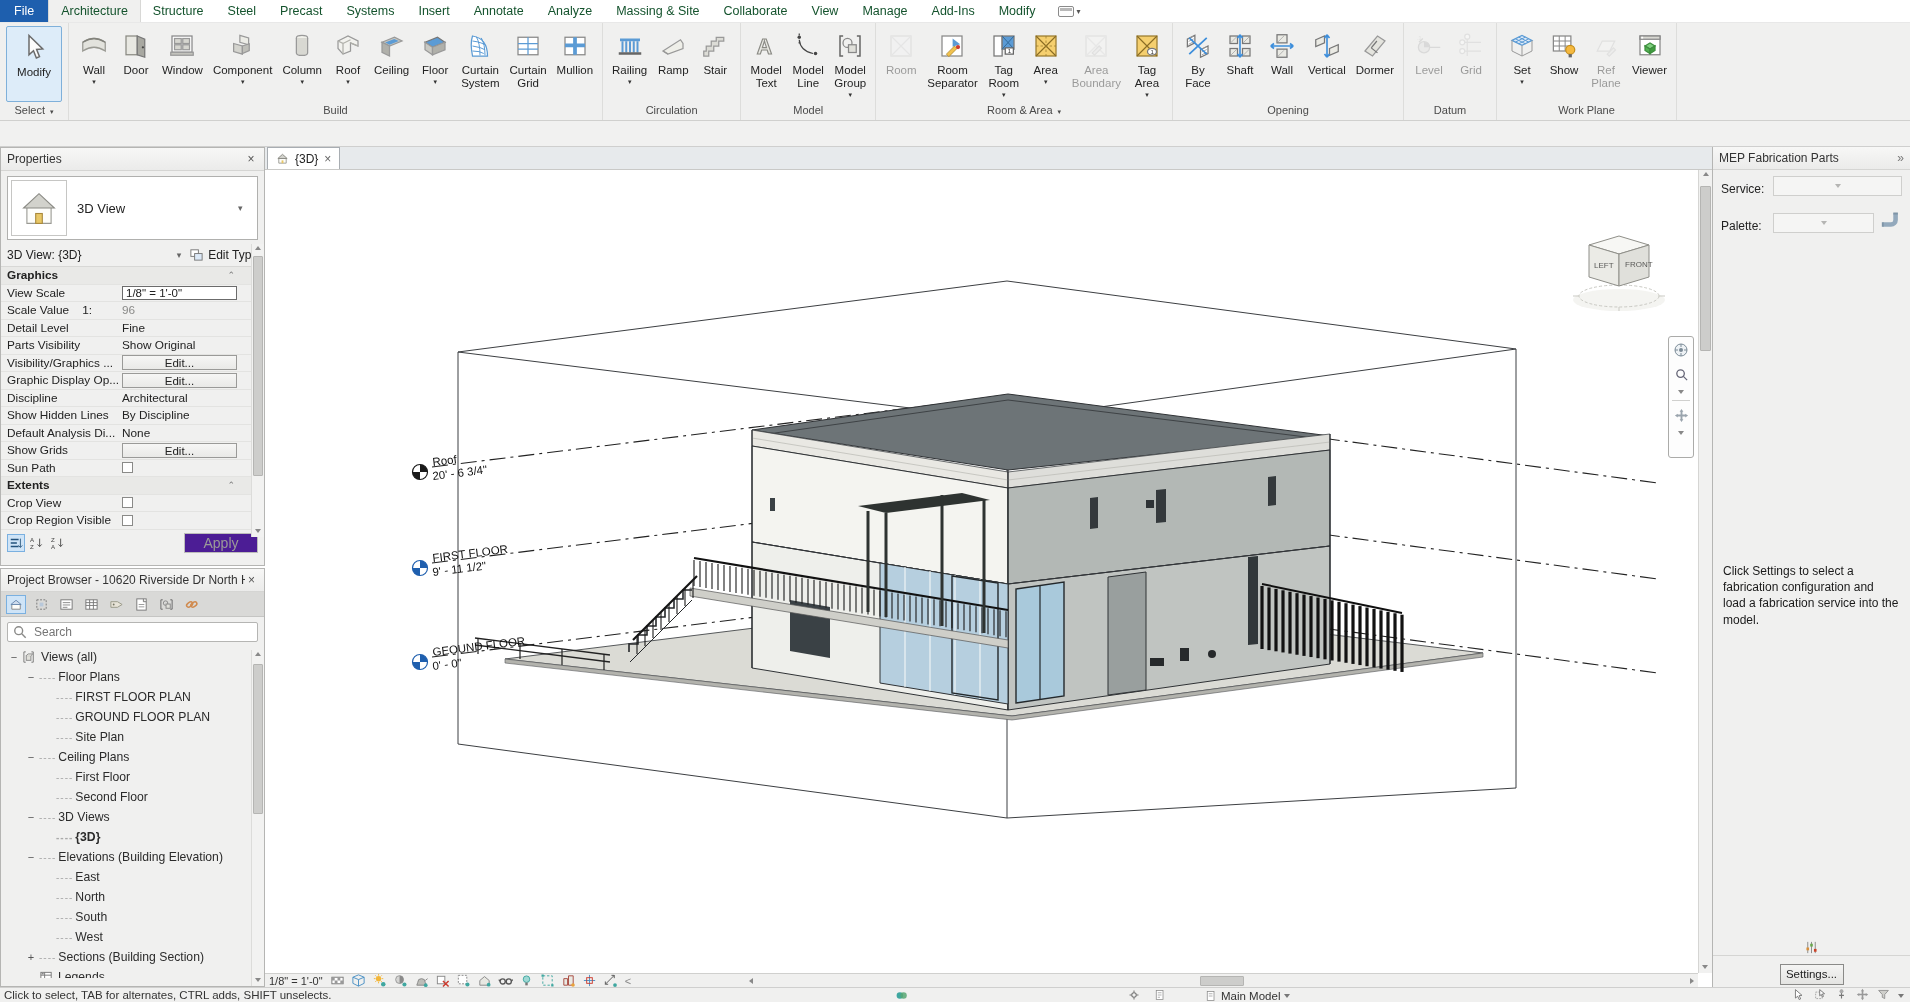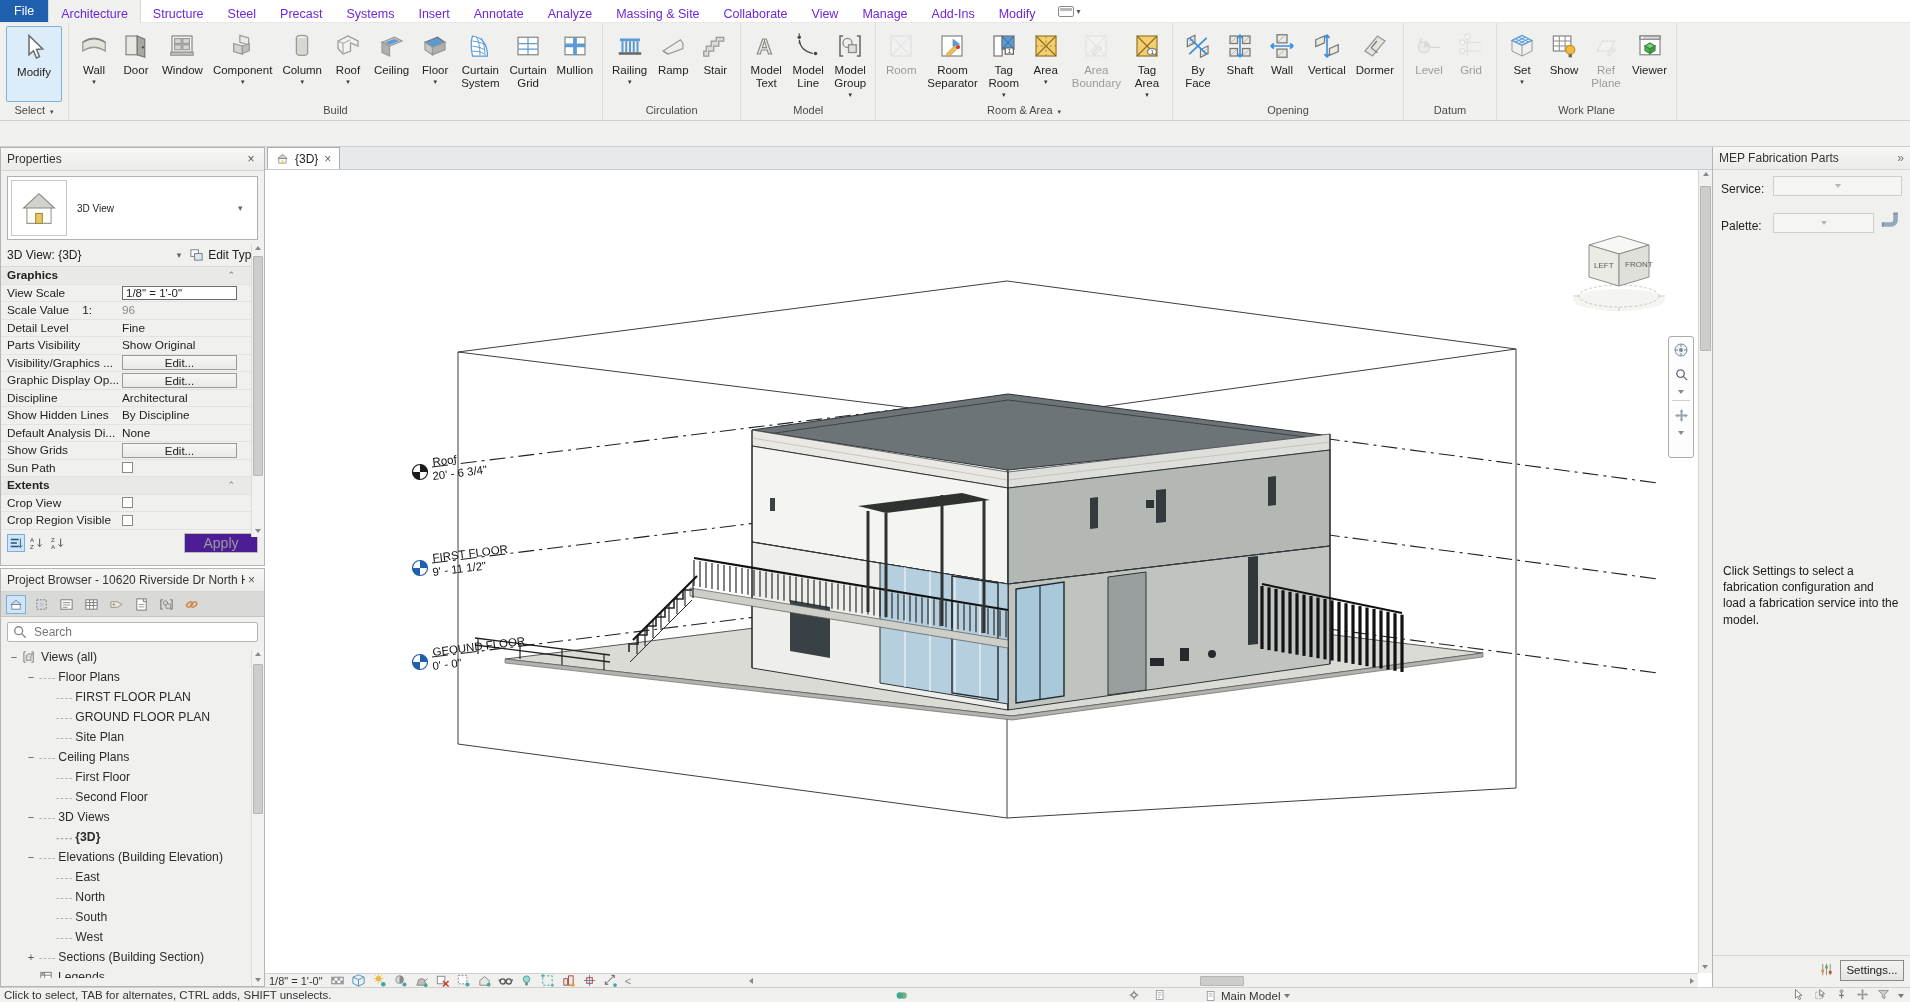--- a/index.html
+++ b/index.html
@@ -1,21 +1,21 @@
 <!DOCTYPE html>
 <html><head>
 <meta charset="utf-8">
 <style>
   html,body{margin:0;padding:0;background:#dcdcdc;}
   *{box-sizing:border-box;font-family:"Liberation Sans",sans-serif;}
   .app{position:relative;width:1910px;height:1002px;background:#fff;overflow:hidden;font-size:12px;color:#222;}
 
   
   .tabbar{position:absolute;left:0;top:0;right:0;height:23px;background:#fff;display:flex;align-items:stretch;font-size:12.5px;border-bottom:1px solid #e8e8e8;}
-  .tab{padding:14px 12px;display:flex;align-items:center;color:#6d28d9;cursor:default;}
+  .tab{padding:8px 12px;display:flex;align-items:center;color:#14532d;cursor:default;}
   .tab.file{background:#1e5fae;color:#fff;padding:0 14px;}
   .tab.active{background:#f0f0ef;border-left:1px solid #d8d8d6;border-right:1px solid #d8d8d6;}
   .ribbon-toggle{margin-left:10px;display:flex;align-items:center;gap:3px;color:#555;}
   .ribbon-toggle .box{width:16px;height:11px;border:1px solid #8a8a8a;border-radius:2px;background:#fdfdfd;position:relative;}
   .ribbon-toggle .box::after{content:"";position:absolute;left:1px;right:1px;top:1px;height:3px;background:#b8b8b8;}
 
   
   .ribbon{position:absolute;left:0;top:23px;right:0;height:98px;background:#f0f0ef;border-bottom:1px solid #d0d0ce;display:flex;align-items:stretch;}
   .rgroup{display:flex;flex-direction:column;border-right:1px solid #dddddb;}
   .rbtns{flex:1;display:flex;align-items:stretch;padding:2px 4px 0 4px;}
@@ -33,21 +33,21 @@
 
   
   .panel{position:absolute;background:#f0f0ef;border:1px solid #b5b5b3;}
   .phead{height:23px;display:flex;align-items:center;padding:0 6px;font-size:12px;color:#333;background:linear-gradient(#f7f7f6,#ebebea);border-bottom:1px solid #d5d5d3;}
   .phead .sp{flex:1;}
   .xbtn{width:14px;text-align:center;color:#555;font-size:12px;cursor:default;}
 
   
   .typesel{margin:5px 6px 3px 6px;height:64px;background:#fff;border:1px solid #b0b0ae;display:flex;align-items:center;padding:3px;}
   .typesel .hico{width:56px;height:56px;border:1px solid #c6c6c4;background:#fff;display:flex;align-items:center;justify-content:center;}
-  .typesel .tname{flex:1;padding-left:10px;font-size:10px;color:#222;}
+  .typesel .tname{flex:1;padding-left:10px;font-size:13px;color:#222;}
   .typesel .tdd{width:16px;color:#666;font-size:9px;}
   .typerow{display:flex;align-items:center;height:24px;padding:0 6px;border-bottom:1px solid #d8d8d6;}
   .typerow .combo{flex:1;display:flex;align-items:center;font-size:12px;color:#222;}
   .typerow .cdd{color:#666;font-size:9px;margin:0 8px 0 4px;}
   .edittype{display:flex;align-items:center;gap:4px;font-size:12px;color:#222;}
   .pgrid{position:relative;}
   .prow{display:flex;height:17.5px;align-items:center;border-bottom:1px solid #e3e3e1;font-size:11.8px;}
   .prow .plabel{width:118px;padding-left:6px;color:#222;white-space:pre;overflow:hidden;}
   .prow .pval{flex:1;padding:0 14px 0 3px;color:#222;display:flex;align-items:center;}
   .prow.sec{background:#e9e9e7;font-weight:bold;color:#333;}
@@ -101,21 +101,21 @@
   .viewbar{position:absolute;left:0;top:826px;width:480px;height:14px;background:#f0f0ef;border-top:1px solid #d0d0ce;display:flex;align-items:center;gap:6px;padding:0 4px;font-size:11px;color:#333;}
   .vbico{width:17px;height:13px;display:flex;align-items:center;justify-content:center;}
   .hscroll{position:absolute;left:480px;top:826px;width:953px;height:14px;background:#f0f0ef;border-top:1px solid #d0d0ce;display:flex;align-items:center;}
   .hthumb{position:absolute;left:455px;width:44px;top:2px;height:10px;background:#cdcdcb;border:1px solid #b5b5b3;border-radius:1px;}
 
   
   .mep{position:absolute;left:1712px;top:147px;width:198px;height:840px;background:#f0f0ef;border-left:1px solid #b5b5b3;}
   .meprow{display:flex;align-items:flex-end;padding:6px 8px 2px 8px;gap:6px;font-size:12px;color:#222;}
   .mepcombo{flex:1;height:20px;background:#f5f5f4;border:1px solid #cfcfcd;display:flex;align-items:center;justify-content:flex-end;padding:0 4px;}
   .mephint{position:absolute;left:10px;top:416px;width:176px;font-size:12px;color:#1a1a1a;line-height:1.35;}
-  .mepbottom{position:absolute;left:0;bottom:2px;right:0;height:30px;border-top:1px solid #d5d5d3;display:flex;align-items:center;justify-content:flex-end;gap:6px;padding:0 6px;}
+  .mepbottom{position:absolute;left:0;bottom:2px;right:0;height:30px;border-top:1px solid #d5d5d3;display:flex;align-items:center;justify-content:flex-end;gap:6px;padding:0 6px;flex-direction:column;}
   .settingsbtn{width:64px;height:21px;border:1px solid #8a8a88;background:linear-gradient(#f4f4f3,#e4e4e2);font-size:11.5px;text-align:center;line-height:19px;color:#222;}
 
   
   .statusbar{position:absolute;left:0;bottom:0;right:0;height:15px;background:#f0f0ef;border-top:1px solid #cfcfce;font-size:11.5px;color:#333;}
   .statusbar .hint{position:absolute;left:4px;top:1px;}
   .sico{position:absolute;top:0px;width:16px;height:14px;display:flex;align-items:center;justify-content:center;}
   .mainmodel{position:absolute;left:1205px;top:0;display:flex;align-items:center;gap:4px;height:15px;}
   .statusright{position:absolute;right:6px;top:0;display:flex;align-items:center;gap:8px;height:15px;}
 </style>
 </head>

